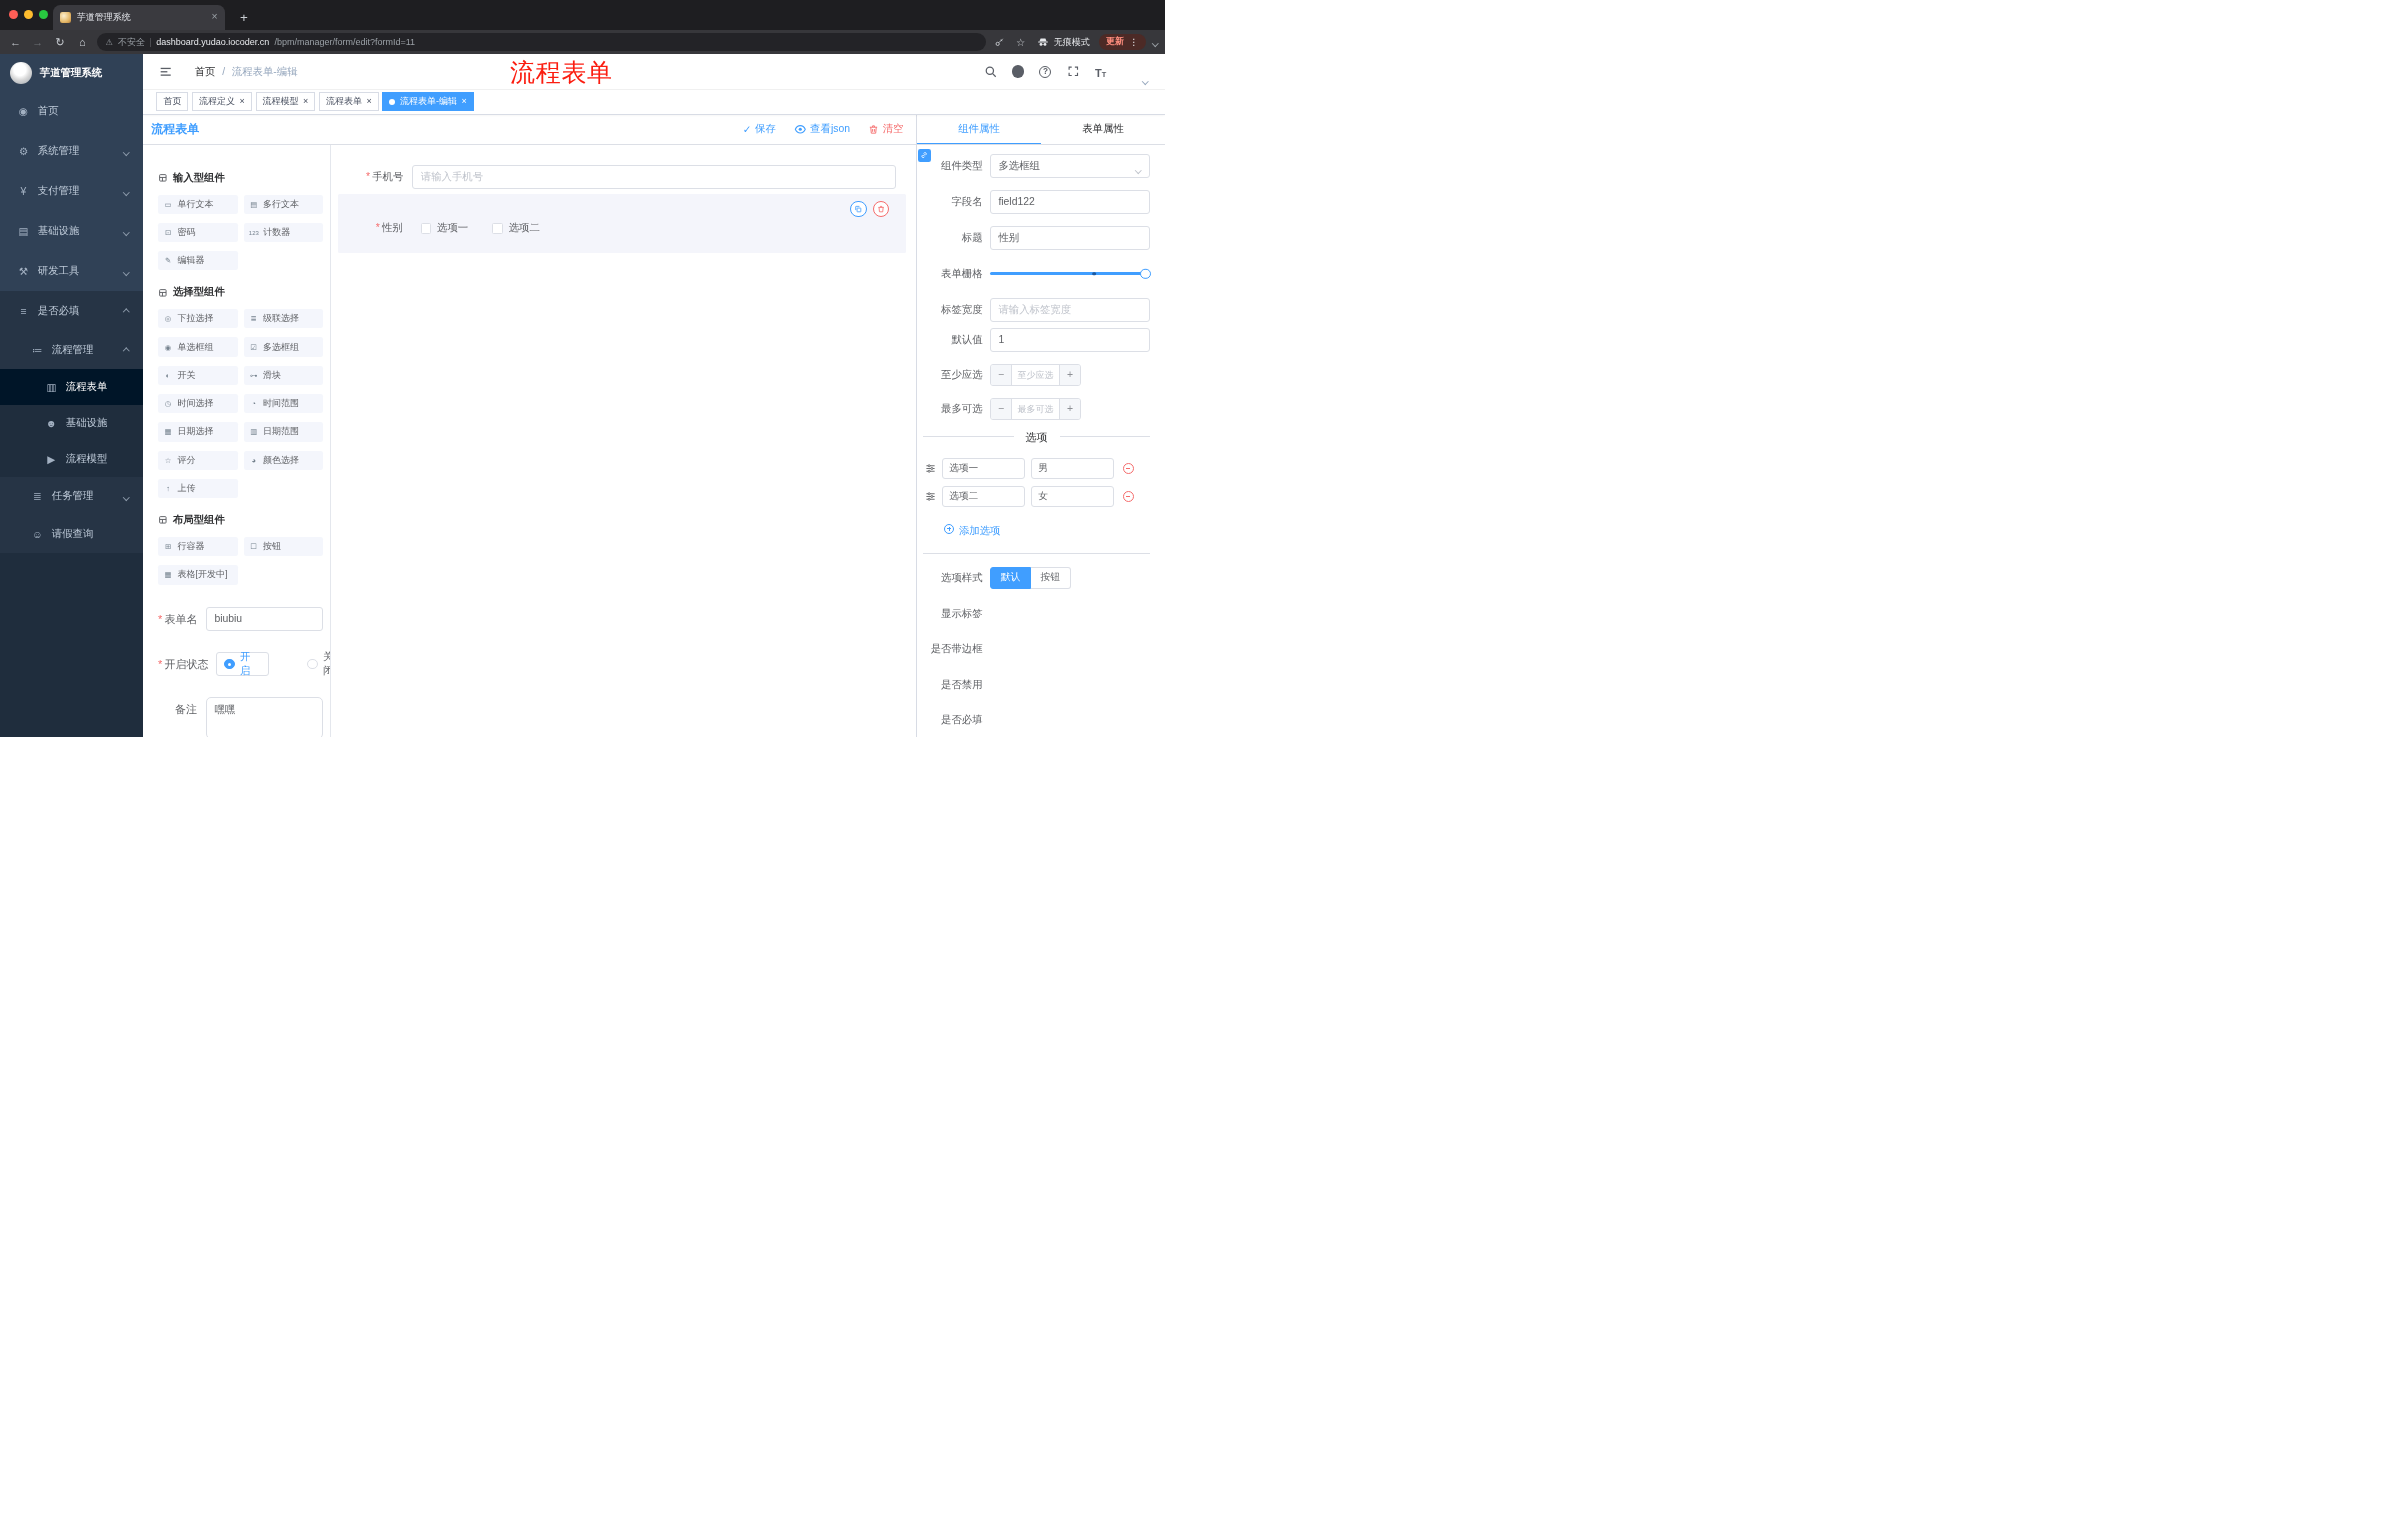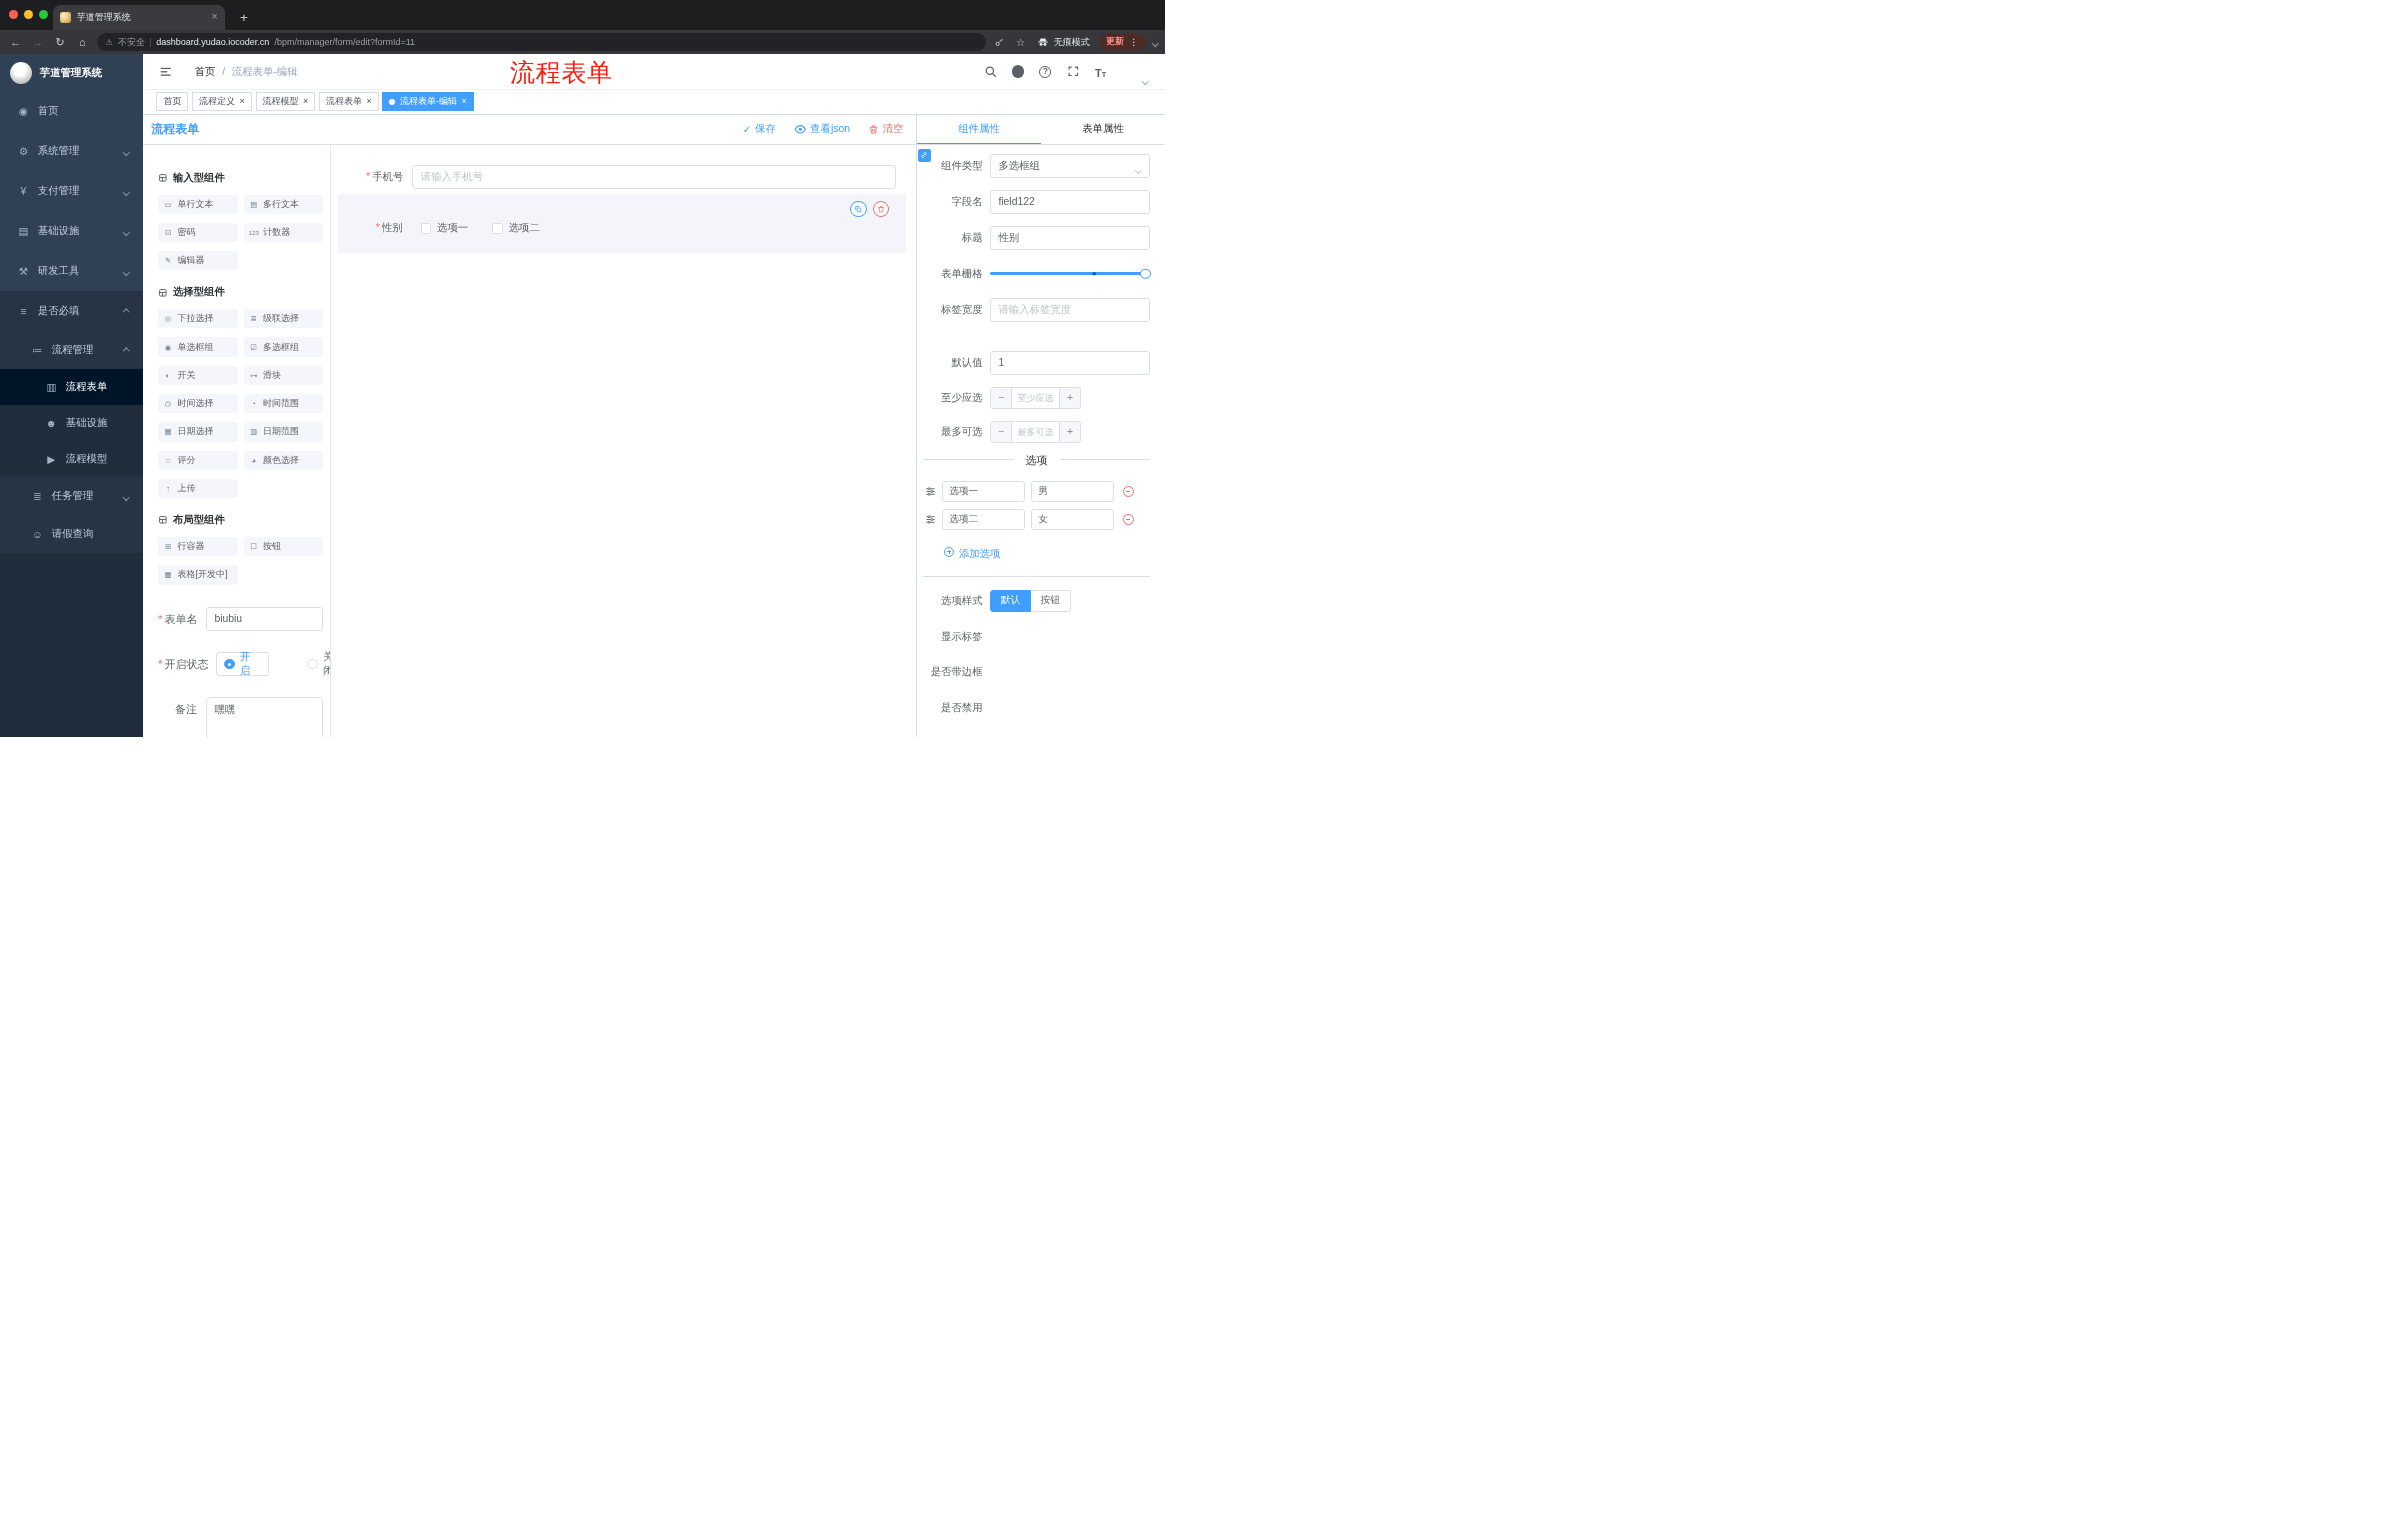--- a/index.html
+++ b/index.html
@@ -590,21 +590,21 @@
             <span class="plabel">表单栅格</span>
             <span class="pctrl">
               <span class="slider">
                 <span class="track">
                   <span class="sstop"></span>
                   <span class="shandle"></span>
                 </span>
               </span>
             </span>
           </div>
-          <div class="prow" style="margin-bottom:29px;">
+          <div class="prow" style="margin-bottom:6px;">
             <span class="plabel">标签宽度</span>
             <span class="pctrl"><input class="inp" placeholder="请输入标签宽度" style=""></span>
           </div>
           <div class="prow">
             <span class="plabel">默认值</span>
             <span class="pctrl"><input class="inp" value="1" style=""></span>
           </div>
           <div class="prow">
             <span class="plabel">至少应选</span>
             <span class="pctrl">

